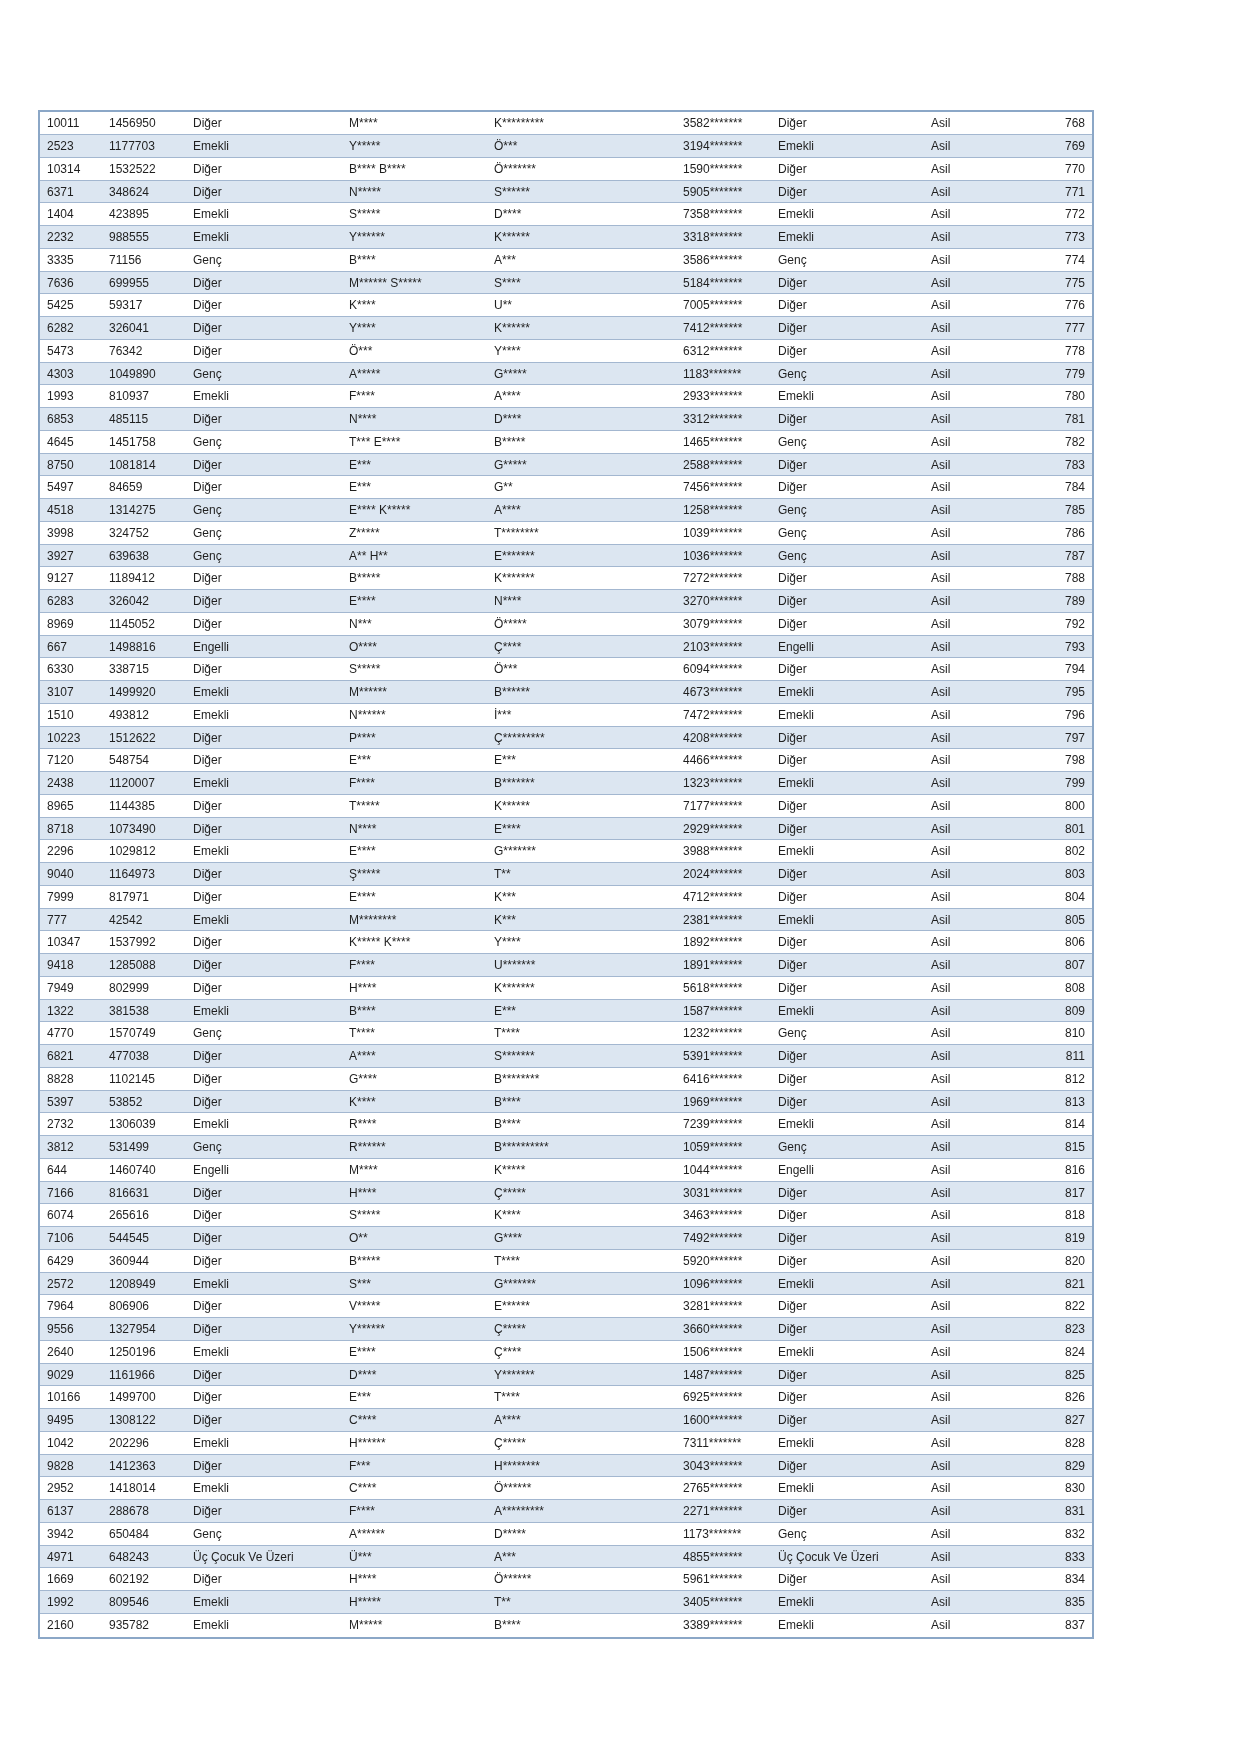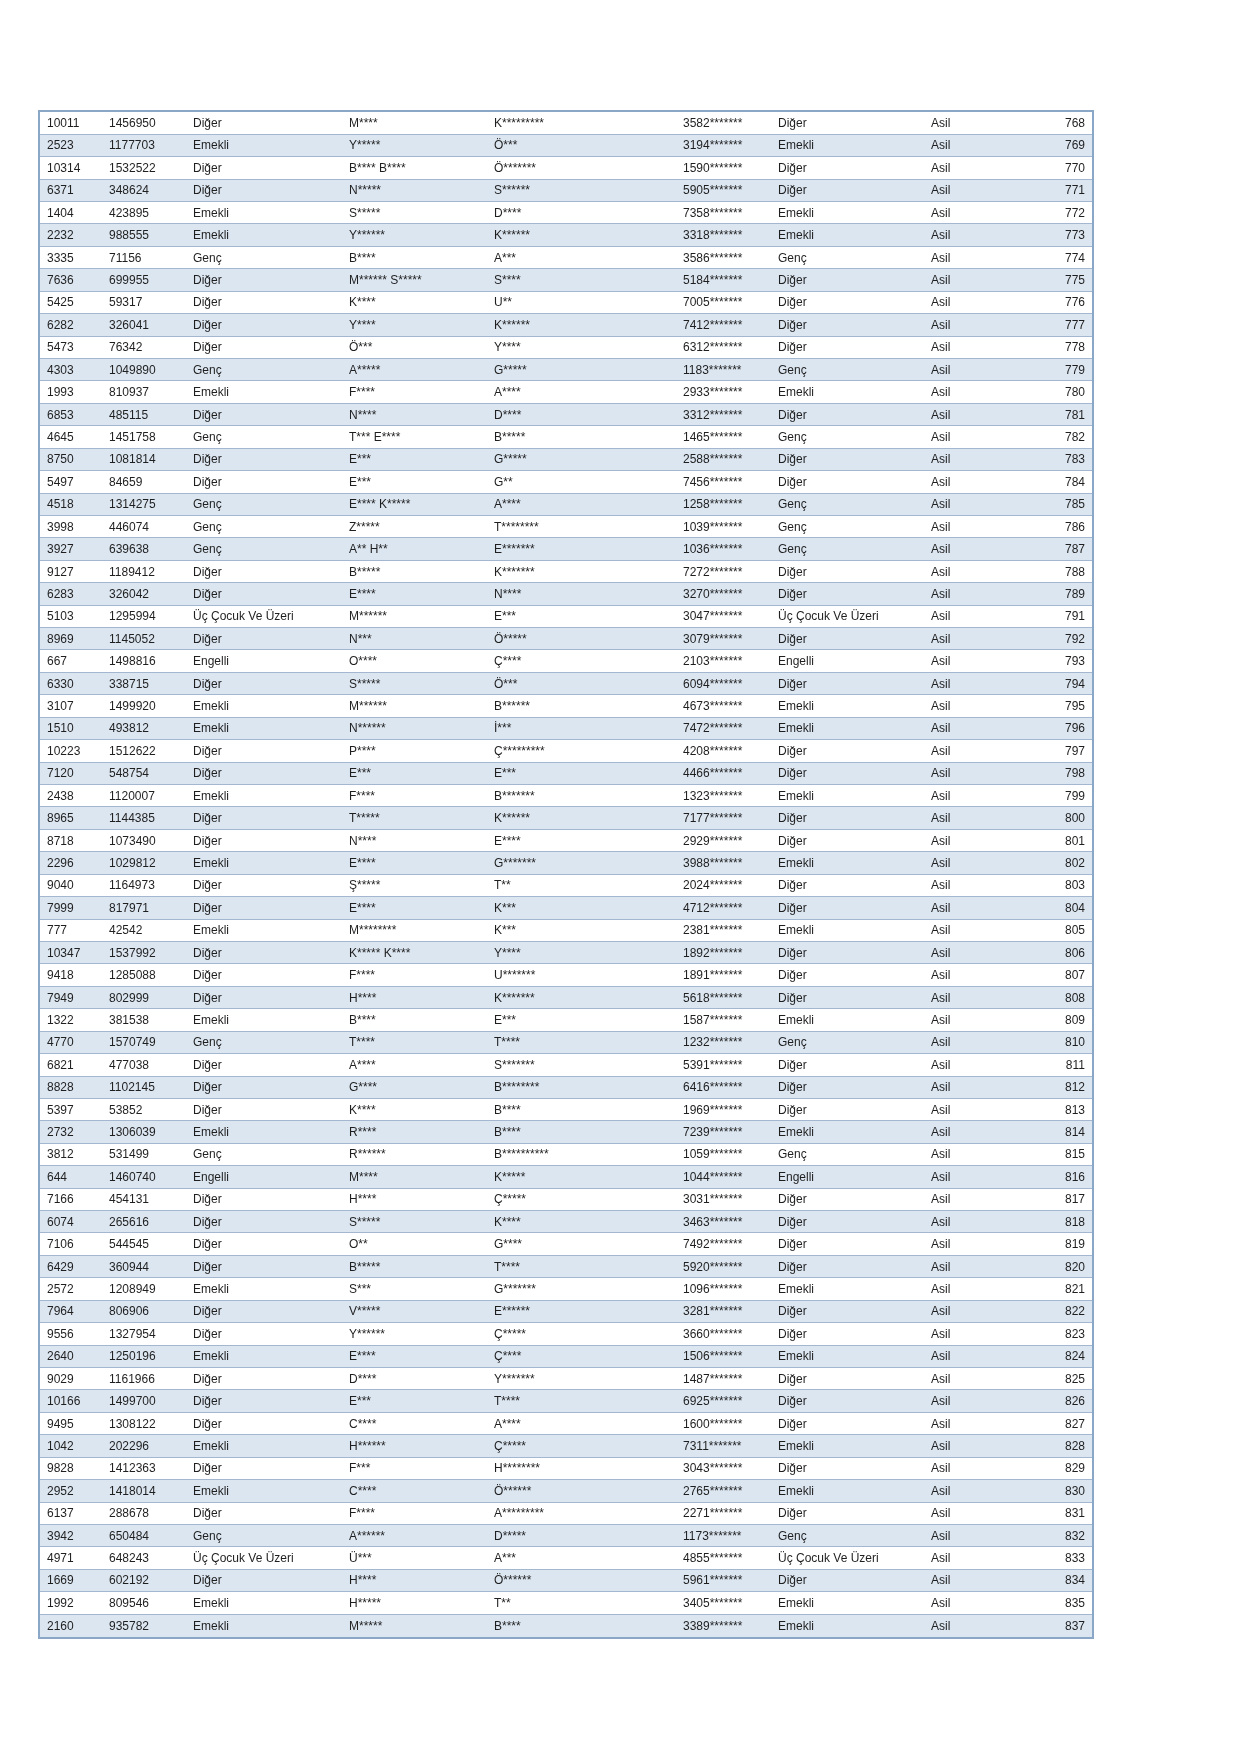--- a/index.html
+++ b/index.html
@@ -264,21 +264,21 @@
           <td>Genç</td>
           <td>E**** K*****</td>
           <td>A****</td>
           <td>1258*******</td>
           <td>Genç</td>
           <td>Asil</td>
           <td>785</td>
         </tr>
         <tr>
           <td>3998</td>
-          <td>446074</td>
+          <td>324752</td>
           <td>Genç</td>
           <td>Z*****</td>
           <td>T********</td>
           <td>1039*******</td>
           <td>Genç</td>
           <td>Asil</td>
           <td>786</td>
         </tr>
         <tr>
           <td>3927</td>
@@ -305,31 +305,20 @@
         <tr>
           <td>6283</td>
           <td>326042</td>
           <td>Diğer</td>
           <td>E****</td>
           <td>N****</td>
           <td>3270*******</td>
           <td>Diğer</td>
           <td>Asil</td>
           <td>789</td>
-        </tr>
-        <tr>
-          <td>5103</td>
-          <td>1295994</td>
-          <td>Üç Çocuk Ve Üzeri</td>
-          <td>M******</td>
-          <td>E***</td>
-          <td>3047*******</td>
-          <td>Üç Çocuk Ve Üzeri</td>
-          <td>Asil</td>
-          <td>791</td>
         </tr>
         <tr>
           <td>8969</td>
           <td>1145052</td>
           <td>Diğer</td>
           <td>N***</td>
           <td>Ö*****</td>
           <td>3079*******</td>
           <td>Diğer</td>
           <td>Asil</td>
@@ -594,21 +583,21 @@
           <td>Engelli</td>
           <td>M****</td>
           <td>K*****</td>
           <td>1044*******</td>
           <td>Engelli</td>
           <td>Asil</td>
           <td>816</td>
         </tr>
         <tr>
           <td>7166</td>
-          <td>454131</td>
+          <td>816631</td>
           <td>Diğer</td>
           <td>H****</td>
           <td>Ç*****</td>
           <td>3031*******</td>
           <td>Diğer</td>
           <td>Asil</td>
           <td>817</td>
         </tr>
         <tr>
           <td>6074</td>

